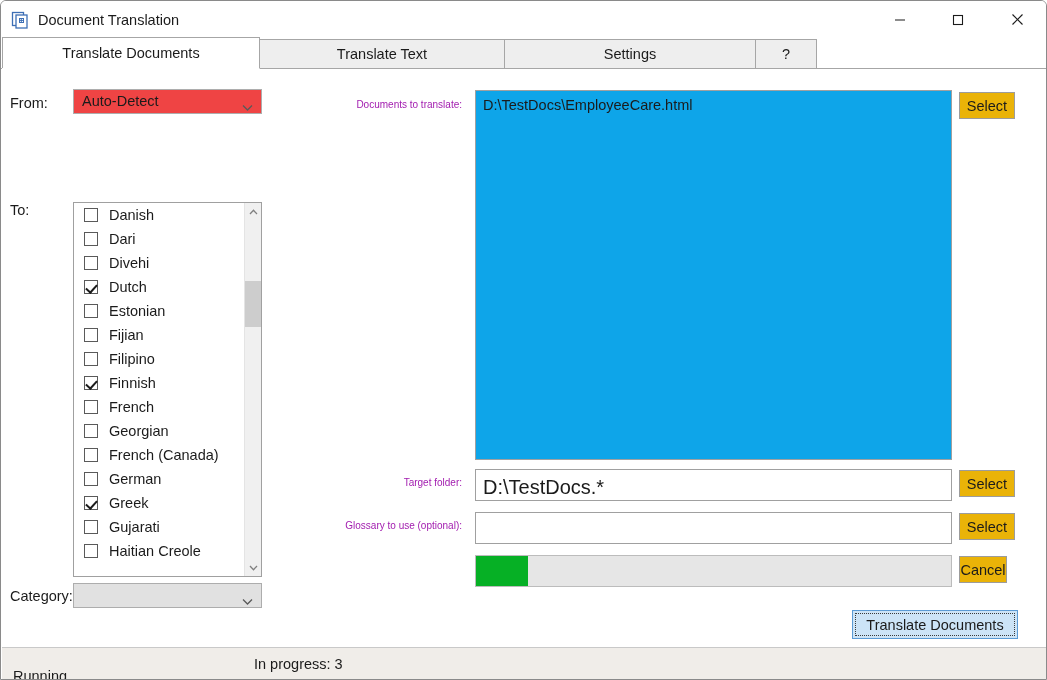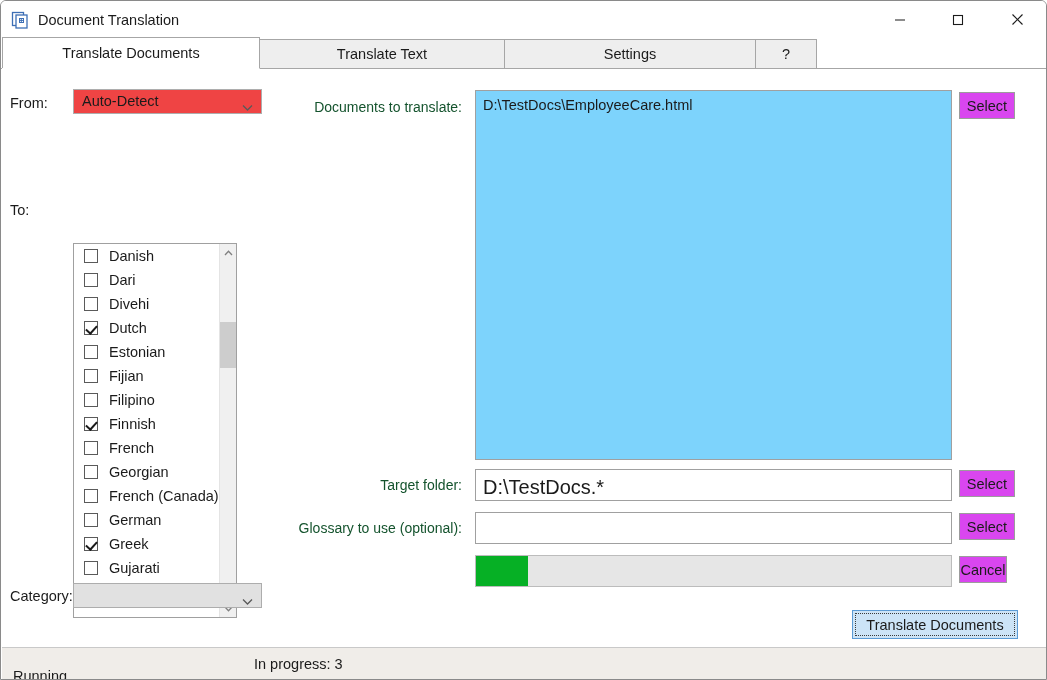--- a/index.html
+++ b/index.html
@@ -116,25 +116,24 @@
   .combo-arrow {
     position: absolute; right: 8px; top: 8px;
   }
 
   
   #to-label { left: 8px; top: 133px; }
 
   
   #lang-box {
     position: absolute; left: 71px; top: 133px;
-    width: 164px; height: 375px;
+    width: 189px; height: 375px;
     background: #ffffff;
     border: 1px solid #a0a0a0;
     overflow: hidden;
-    margin-top: 41px;
   }
   #lang-list {
     position: absolute; left: 0; top: 0;
     width: 170px; height: 373px;
   }
   .lang-item {
     position: relative;
     height: 24px;
     display: flex; align-items: center;
     padding-left: 10px;
@@ -190,32 +189,32 @@
     position: absolute; left: 71px; top: 514px;
     width: 189px; height: 25px;
     background: #e1e1e1;
     border: 1px solid #adadad;
     cursor: default;
   }
 
   
   .rlbl {
     position: absolute;
-    font-size: 14px; color: #14532d;
+    font-size: 10px; color: #a21caf;
     white-space: nowrap;
     text-align: right;
   }
   #docs-label  { left: 170px; top: 30px; width: 290px; }
   #tgt-label   { left: 170px; top: 408px; width: 290px; }
   #gloss-label { left: 170px; top: 451px; width: 290px; }
 
   #docs-box {
     position: absolute; left: 473px; top: 21px;
     width: 477px; height: 370px;
-    background: #7dd3fc;
+    background: #0ea5e9;
     border: 1px solid #a0a0a0;
     overflow: hidden;
     cursor: text;
   }
   #docs-box .line {
     position: absolute; left: 7px; top: 6px;
     font-size: 14.5px; color: #1b1b1b;
     white-space: nowrap;
   }
 
@@ -229,21 +228,21 @@
   .tfield .val {
     position: absolute; left: 7px; top: 6px;
     font-size: 20px; color: #1b1b1b;
     white-space: nowrap;
   }
   #tgt-field   { top: 400px; }
   #gloss-field { top: 443px; }
 
   .btn {
     position: absolute;
-    background: #d946ef;
+    background: #eab308;
     border: 1px solid #9c9c9c;
     font-size: 14.5px; color: #1b1b1b;
     display: flex; align-items: center; justify-content: center;
     cursor: default;
     white-space: nowrap;
   }
   #sel-docs  { left: 957px; top: 23px;  width: 56px; height: 27px; }
   #sel-tgt   { left: 957px; top: 401px; width: 56px; height: 27px; }
   #sel-gloss { left: 957px; top: 444px; width: 56px; height: 27px; }
   #btn-cancel{ left: 957px; top: 487px; width: 48px; height: 27px; }

